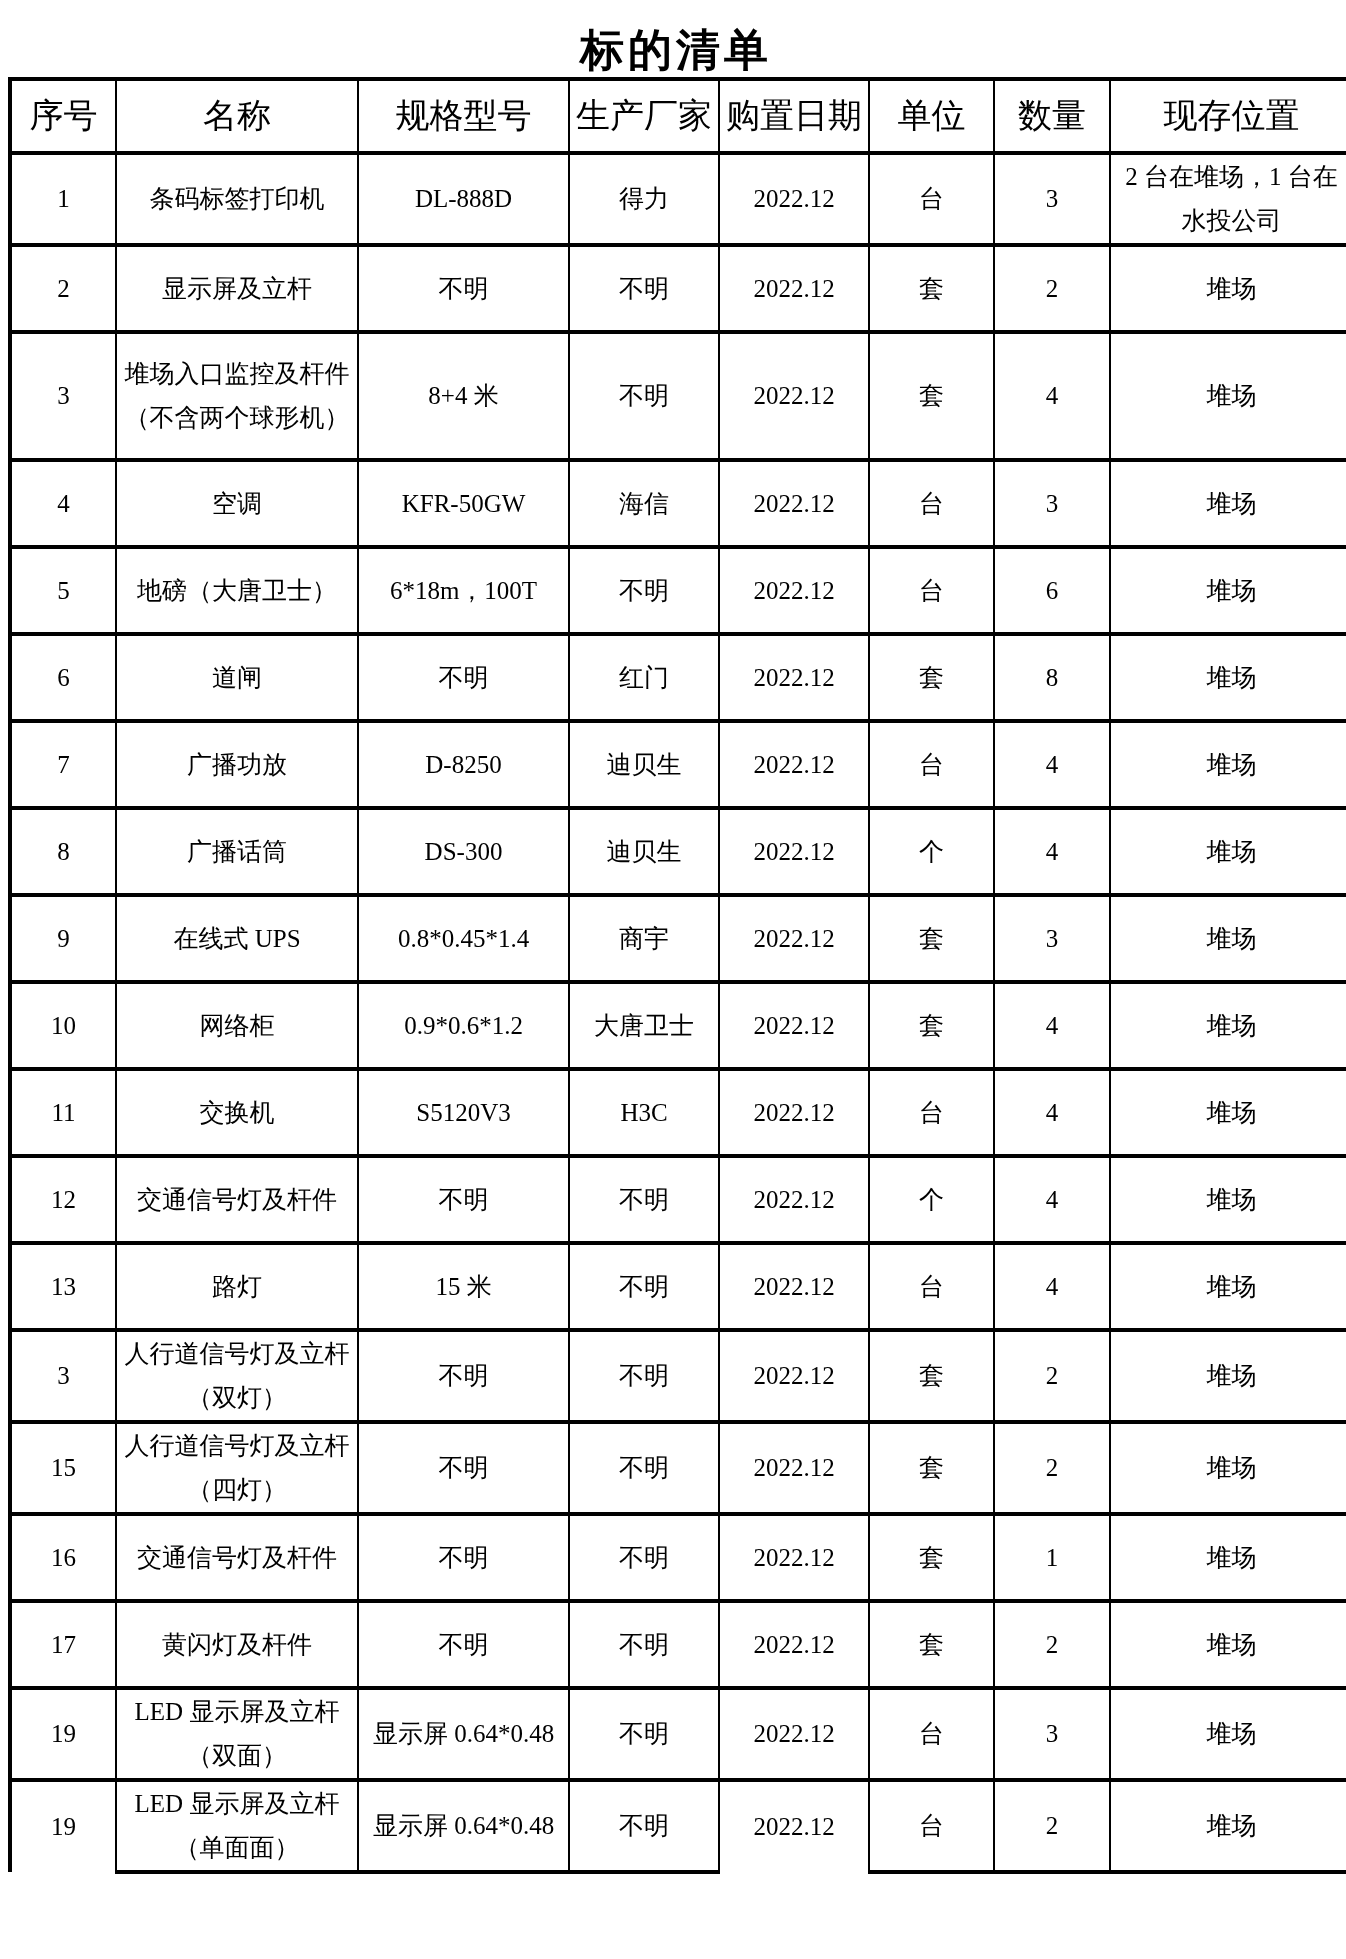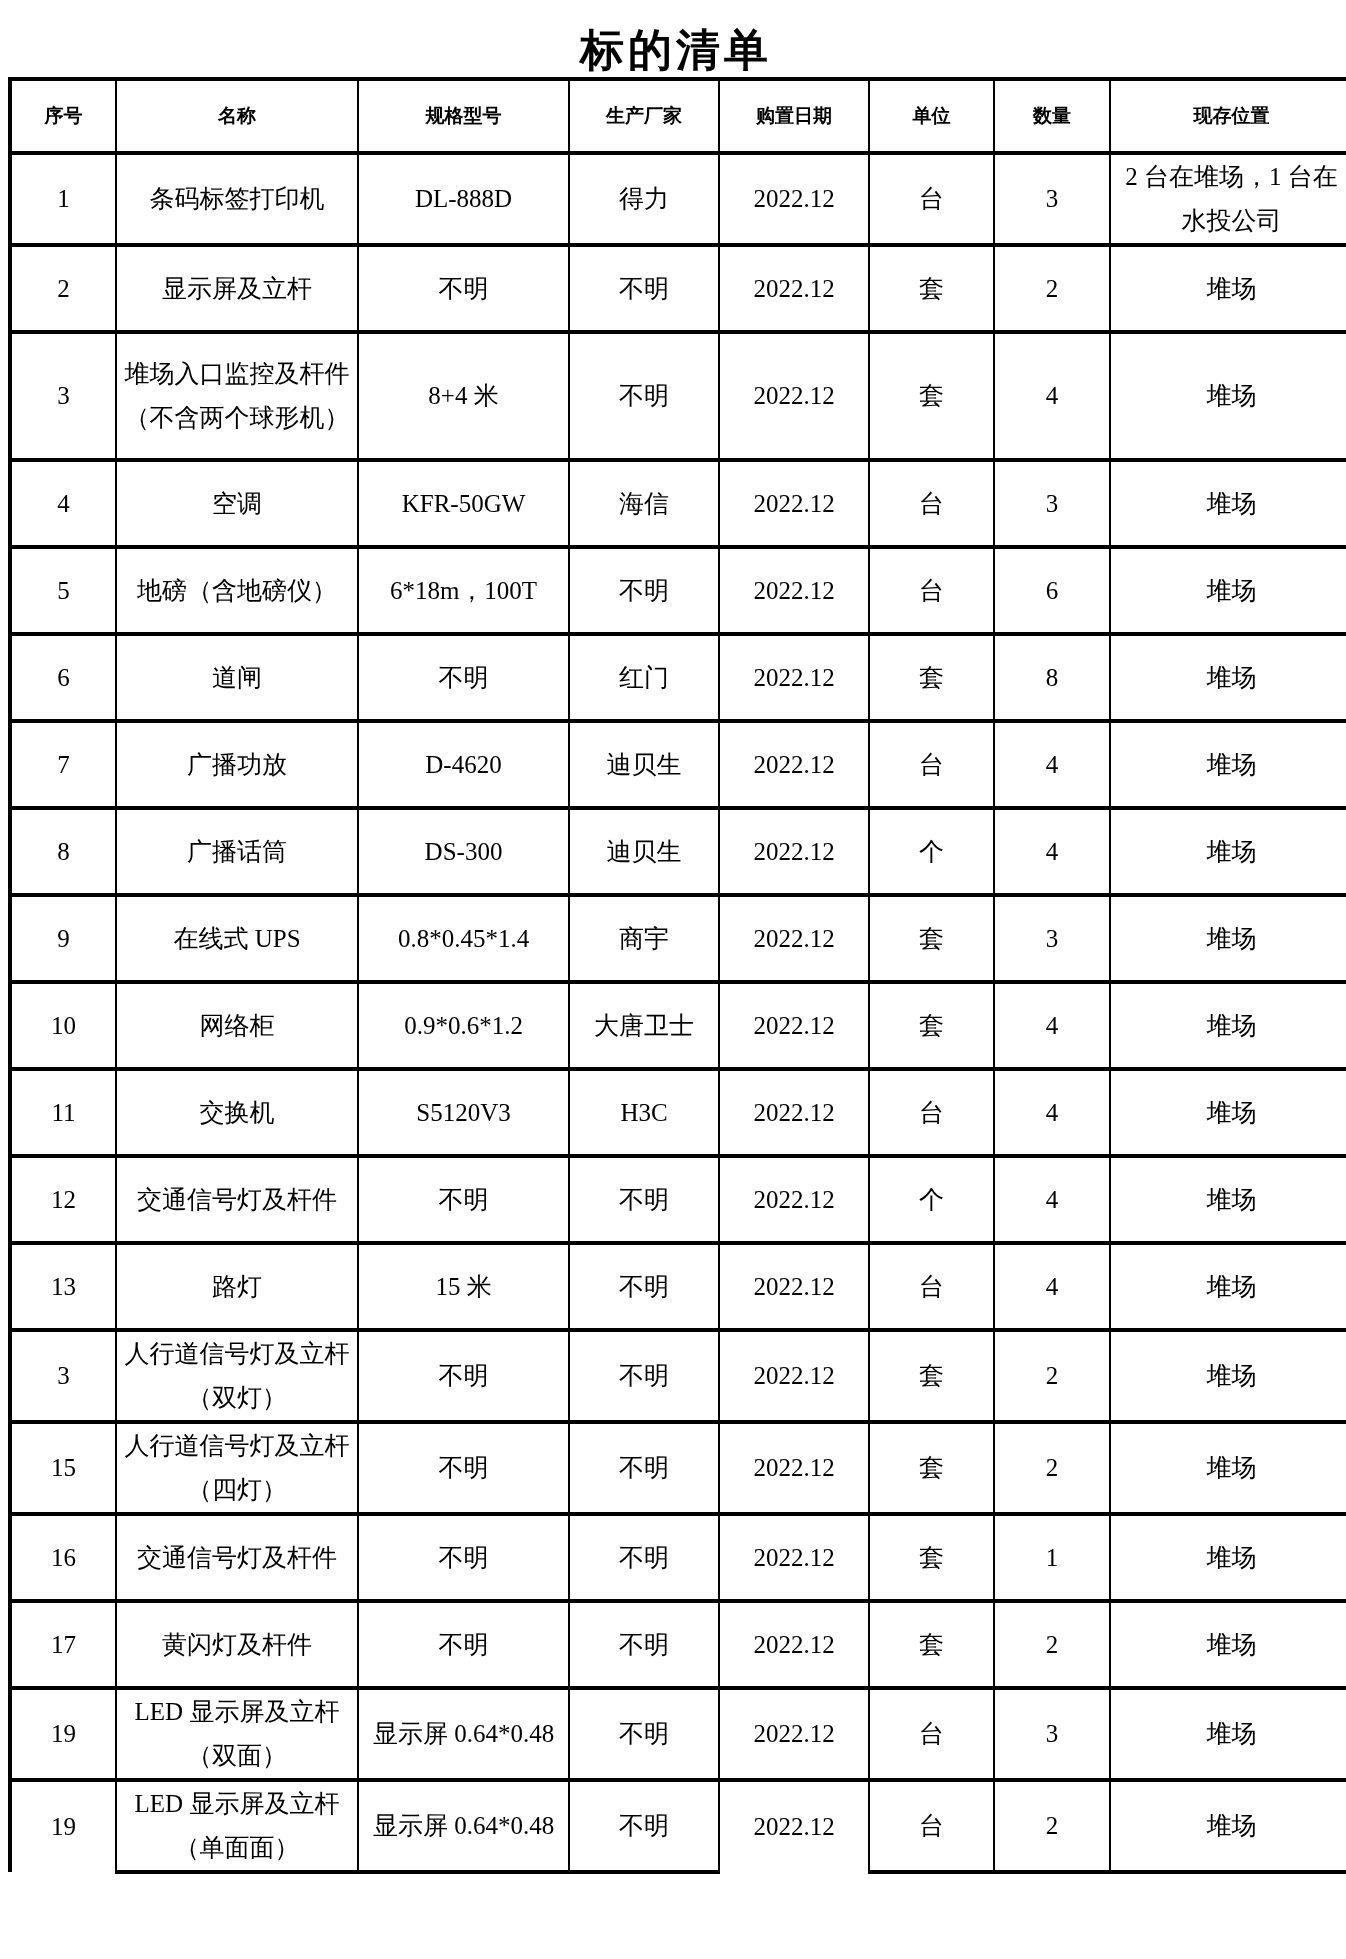--- a/index.html
+++ b/index.html
@@ -39,22 +39,22 @@
     border-top: 4px solid #000000;
     border-bottom: 4px solid #000000;
     text-align: center;
     vertical-align: middle;
     padding: 0 4px;
     font-size: 25px;
     line-height: 44px;
     overflow: hidden;
   }
   table.listing th {
-    font-weight: bold;
-    font-size: 19px;
+    font-weight: normal;
+    font-size: 34px;
     height: 74px;
   }
   table.listing tr.data-row { height: 87px; }
   table.listing tr.data-row.tall { height: 128px; }
   table.listing tr.last td:nth-child(1),
   table.listing tr.last td:nth-child(5) {
     border-bottom-style: hidden;
   }
   .col-seq   { width: 106px; }
   .col-name  { width: 242px; }
@@ -131,42 +131,42 @@
       <td>空调</td>
       <td>KFR-50GW</td>
       <td>海信</td>
       <td>2022.12</td>
       <td>台</td>
       <td>3</td>
       <td>堆场</td>
     </tr>
         <tr class="data-row">
       <td>5</td>
-      <td>地磅（含地磅仪）</td>
+      <td>地磅（大唐卫士）</td>
       <td>6*18m，100T</td>
       <td>不明</td>
       <td>2022.12</td>
       <td>台</td>
       <td>6</td>
       <td>堆场</td>
     </tr>
         <tr class="data-row">
       <td>6</td>
       <td>道闸</td>
       <td>不明</td>
       <td>红门</td>
       <td>2022.12</td>
       <td>套</td>
       <td>8</td>
       <td>堆场</td>
     </tr>
         <tr class="data-row">
       <td>7</td>
       <td>广播功放</td>
-      <td>D-4620</td>
+      <td>D-8250</td>
       <td>迪贝生</td>
       <td>2022.12</td>
       <td>台</td>
       <td>4</td>
       <td>堆场</td>
     </tr>
         <tr class="data-row">
       <td>8</td>
       <td>广播话筒</td>
       <td>DS-300</td>

